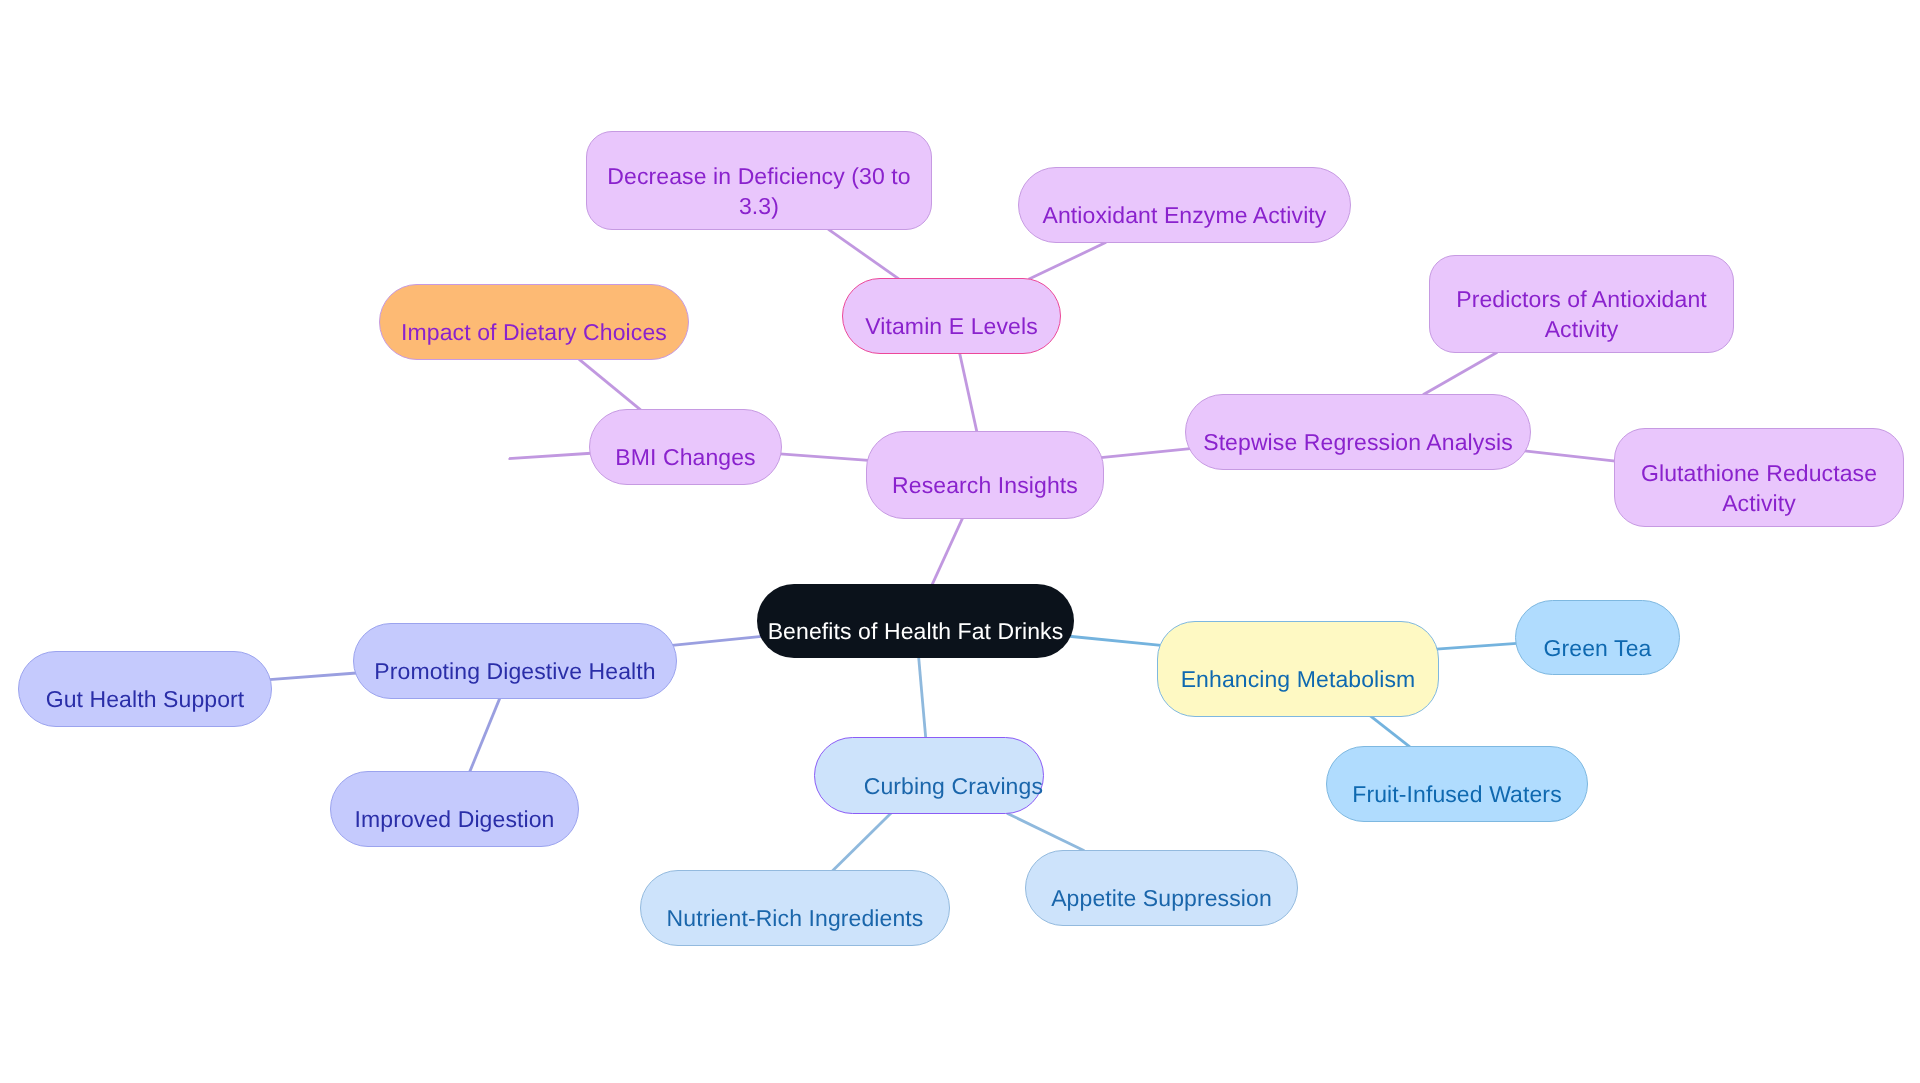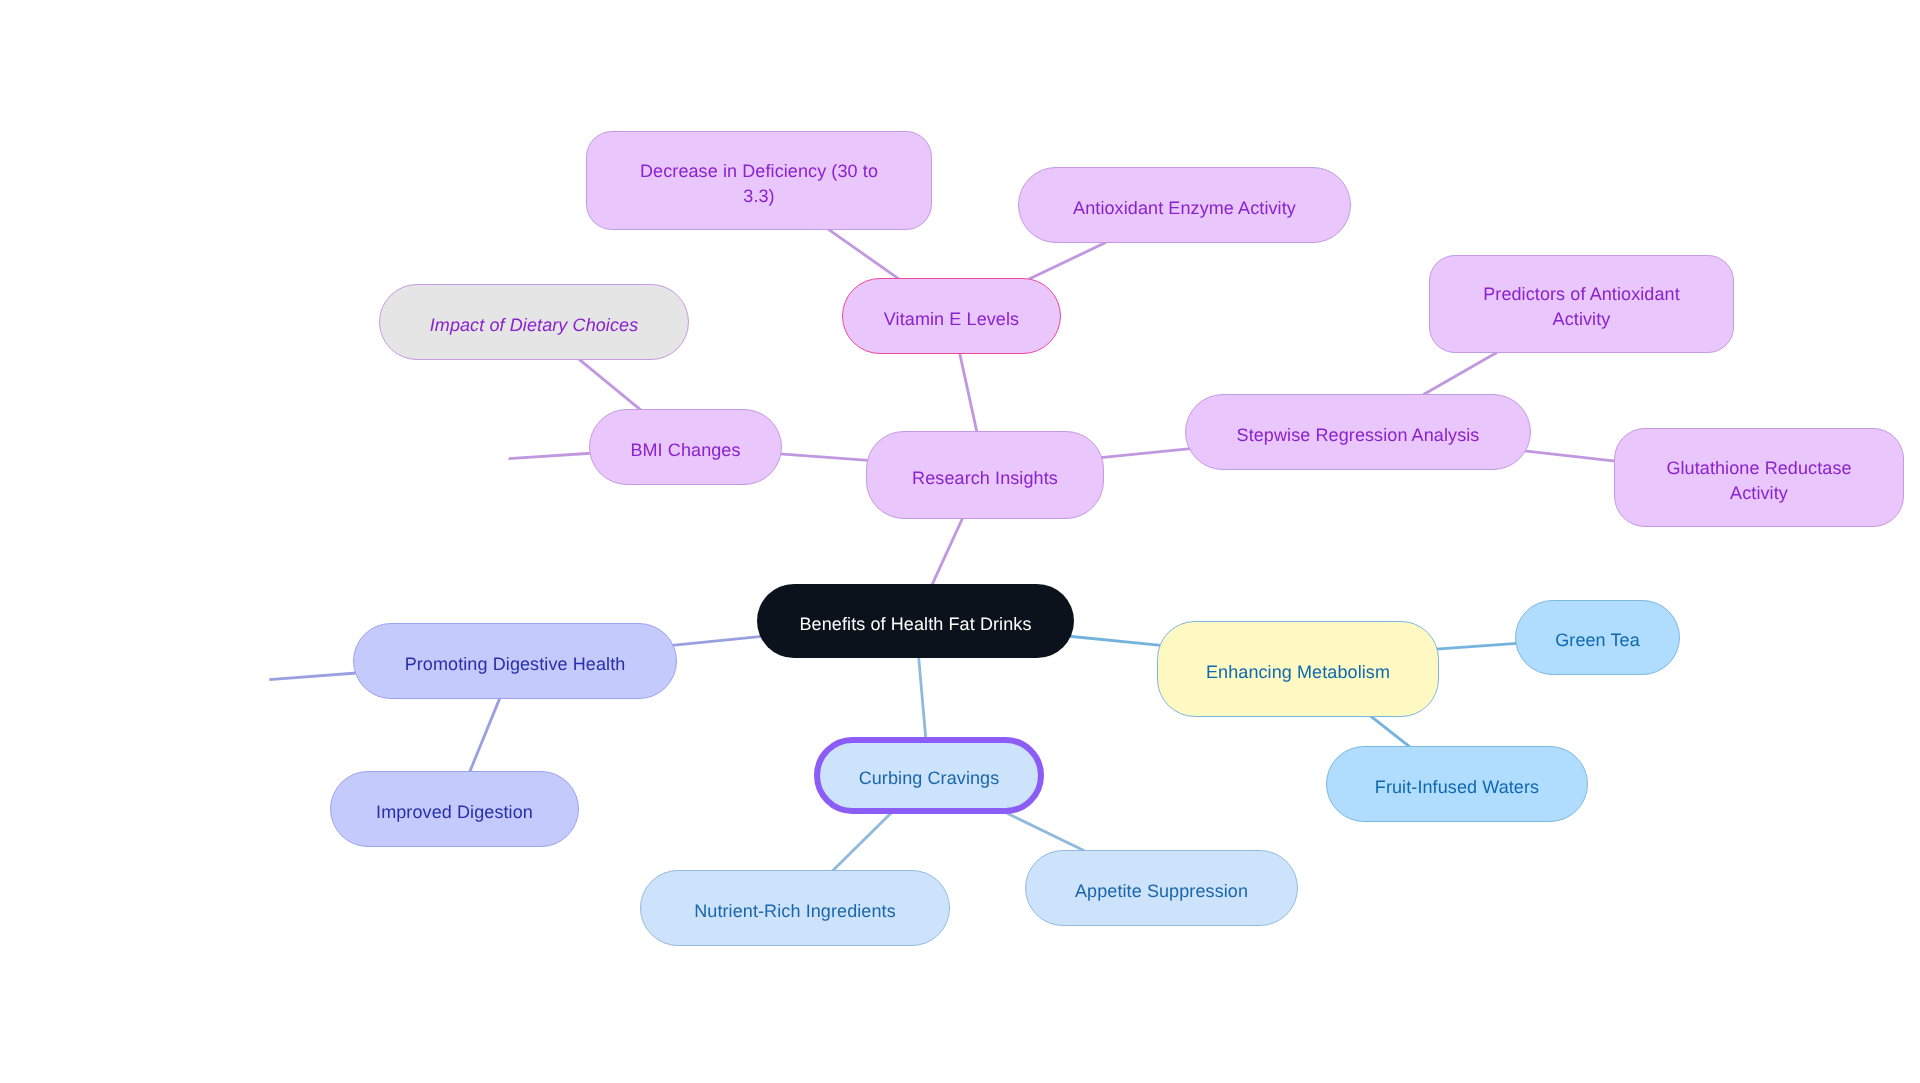--- a/index.html
+++ b/index.html
@@ -15,23 +15,23 @@
     position:absolute; left:0; top:0; width:1920px; height:1083px;
     overflow:visible; pointer-events:none;
   }
   svg#edge-layer .edge { stroke-width:2.8; fill:none; stroke-linecap:butt; }
   #node-layer { position:absolute; left:0; top:0; width:1920px; height:1083px; }
   .node {
     position:absolute; box-sizing:border-box; display:flex;
     align-items:center; justify-content:center; text-align:center;
   }
   .node .lbl {
-    display:block; font-size:18px; line-height:25px; letter-spacing:0.1px;
+    display:block; font-size:23px; line-height:30px; letter-spacing:0.1px;
     white-space:pre-line; font-weight:400;
-    position:relative; top:3px;
+    position:relative; top:10px;
   }
 </style>
 </head>
 <body>
 
 <div id="mindmap">
 
   <svg id="edge-layer" viewBox="0 0 1920 1083" width="1920" height="1083">
     <line class="edge edge-purple" x1="931.79" y1="585.36" x2="968.25" y2="505.64" stroke="#c198e0"></line>
     <line class="edge edge-purple" x1="977" y1="432.47" x2="959.5" y2="352.53" stroke="#c198e0"></line>
@@ -67,50 +67,53 @@
     <div class="node node-purple" style="left:586px;top:131px;width:346px;height:99px;border-radius:26px;background:#e9c6fc;border:1px solid #c69ae2;">
       <span class="lbl" style="color:#8a22cd">Decrease in Deficiency (30 to
 3.3)</span>
     </div>
     <div class="node node-purple" style="left:1018px;top:167px;width:333px;height:76px;border-radius:38.0px;background:#e9c6fc;border:1px solid #c69ae2;">
       <span class="lbl" style="color:#8a22cd">Antioxidant Enzyme Activity</span>
     </div>
     <div class="node node-purple" style="left:589px;top:409px;width:193px;height:76px;border-radius:38.0px;background:#e9c6fc;border:1px solid #c69ae2;">
       <span class="lbl" style="color:#8a22cd">BMI Changes</span>
     </div>
-    <div class="node node-purple" style="left:379px;top:284px;width:310px;height:76px;border-radius:38.0px;background:#e5e5e5;border:1px solid #c69ae2;font-style:italic;">
+    <div class="node node-purple" style="left:379px;top:284px;width:310px;height:76px;border-radius:38.0px;background:#fdba74;border:1px solid #c69ae2;">
       <span class="lbl" style="color:#8a22cd">Impact of Dietary Choices</span>
     </div>
     <div class="node node-purple" style="left:1185px;top:394px;width:346px;height:76px;border-radius:38.0px;background:#e9c6fc;border:1px solid #c69ae2;">
       <span class="lbl" style="color:#8a22cd">Stepwise Regression Analysis</span>
     </div>
     <div class="node node-purple" style="left:1429px;top:255px;width:305px;height:98px;border-radius:26px;background:#e9c6fc;border:1px solid #c69ae2;">
       <span class="lbl" style="color:#8a22cd">Predictors of Antioxidant
 Activity</span>
     </div>
     <div class="node node-purple" style="left:1614px;top:428px;width:290px;height:99px;border-radius:31px;background:#e9c6fc;border:1px solid #c69ae2;">
       <span class="lbl" style="color:#8a22cd">Glutathione Reductase
 Activity</span>
     </div>
     <div class="node node-indigo" style="left:353px;top:623px;width:324px;height:76px;border-radius:38.0px;background:#c5cafd;border:1px solid #9ba3ee;text-align:right;">
       <span class="lbl" style="color:#2a2ea8">Promoting Digestive Health</span>
     </div>
+    <div class="node node-indigo" style="left:18px;top:651px;width:254px;height:76px;border-radius:38.0px;background:#c5cafd;border:1px solid #9ba3ee;">
+      <span class="lbl" style="color:#2a2ea8">Gut Health Support</span>
+    </div>
     <div class="node node-indigo" style="left:330px;top:771px;width:249px;height:76px;border-radius:38.0px;background:#c5cafd;border:1px solid #9ba3ee;">
       <span class="lbl" style="color:#2a2ea8">Improved Digestion</span>
     </div>
     <div class="node node-blue" style="left:1157px;top:621px;width:282px;height:96px;border-radius:38.0px;background:#fef9c3;border:1px solid #7eb8e0;">
       <span class="lbl" style="color:#0f69b0">Enhancing Metabolism</span>
     </div>
     <div class="node node-blue" style="left:1515px;top:600px;width:165px;height:75px;border-radius:37.5px;background:#b0dcfe;border:1px solid #7eb8e0;">
       <span class="lbl" style="color:#0f69b0">Green Tea</span>
     </div>
     <div class="node node-blue" style="left:1326px;top:746px;width:262px;height:76px;border-radius:38.0px;background:#b0dcfe;border:1px solid #7eb8e0;">
       <span class="lbl" style="color:#0f69b0">Fruit-Infused Waters</span>
     </div>
-    <div class="node node-lightblue" style="left:814px;top:737px;width:230px;height:77px;border-radius:38.5px;background:#cde3fb;border:6px solid #8b5cf6;">
+    <div class="node node-lightblue" style="left:814px;top:737px;width:230px;height:77px;border-radius:38.5px;background:#cde3fb;border:1px solid #8b5cf6;justify-content:flex-end;">
       <span class="lbl" style="color:#1a66ab">Curbing Cravings</span>
     </div>
     <div class="node node-lightblue" style="left:640px;top:870px;width:310px;height:76px;border-radius:38.0px;background:#cde3fb;border:1px solid #93bade;">
       <span class="lbl" style="color:#1a66ab">Nutrient-Rich Ingredients</span>
     </div>
     <div class="node node-lightblue" style="left:1025px;top:850px;width:273px;height:76px;border-radius:38.0px;background:#cde3fb;border:1px solid #93bade;">
       <span class="lbl" style="color:#1a66ab">Appetite Suppression</span>
     </div>
   </div>
 

